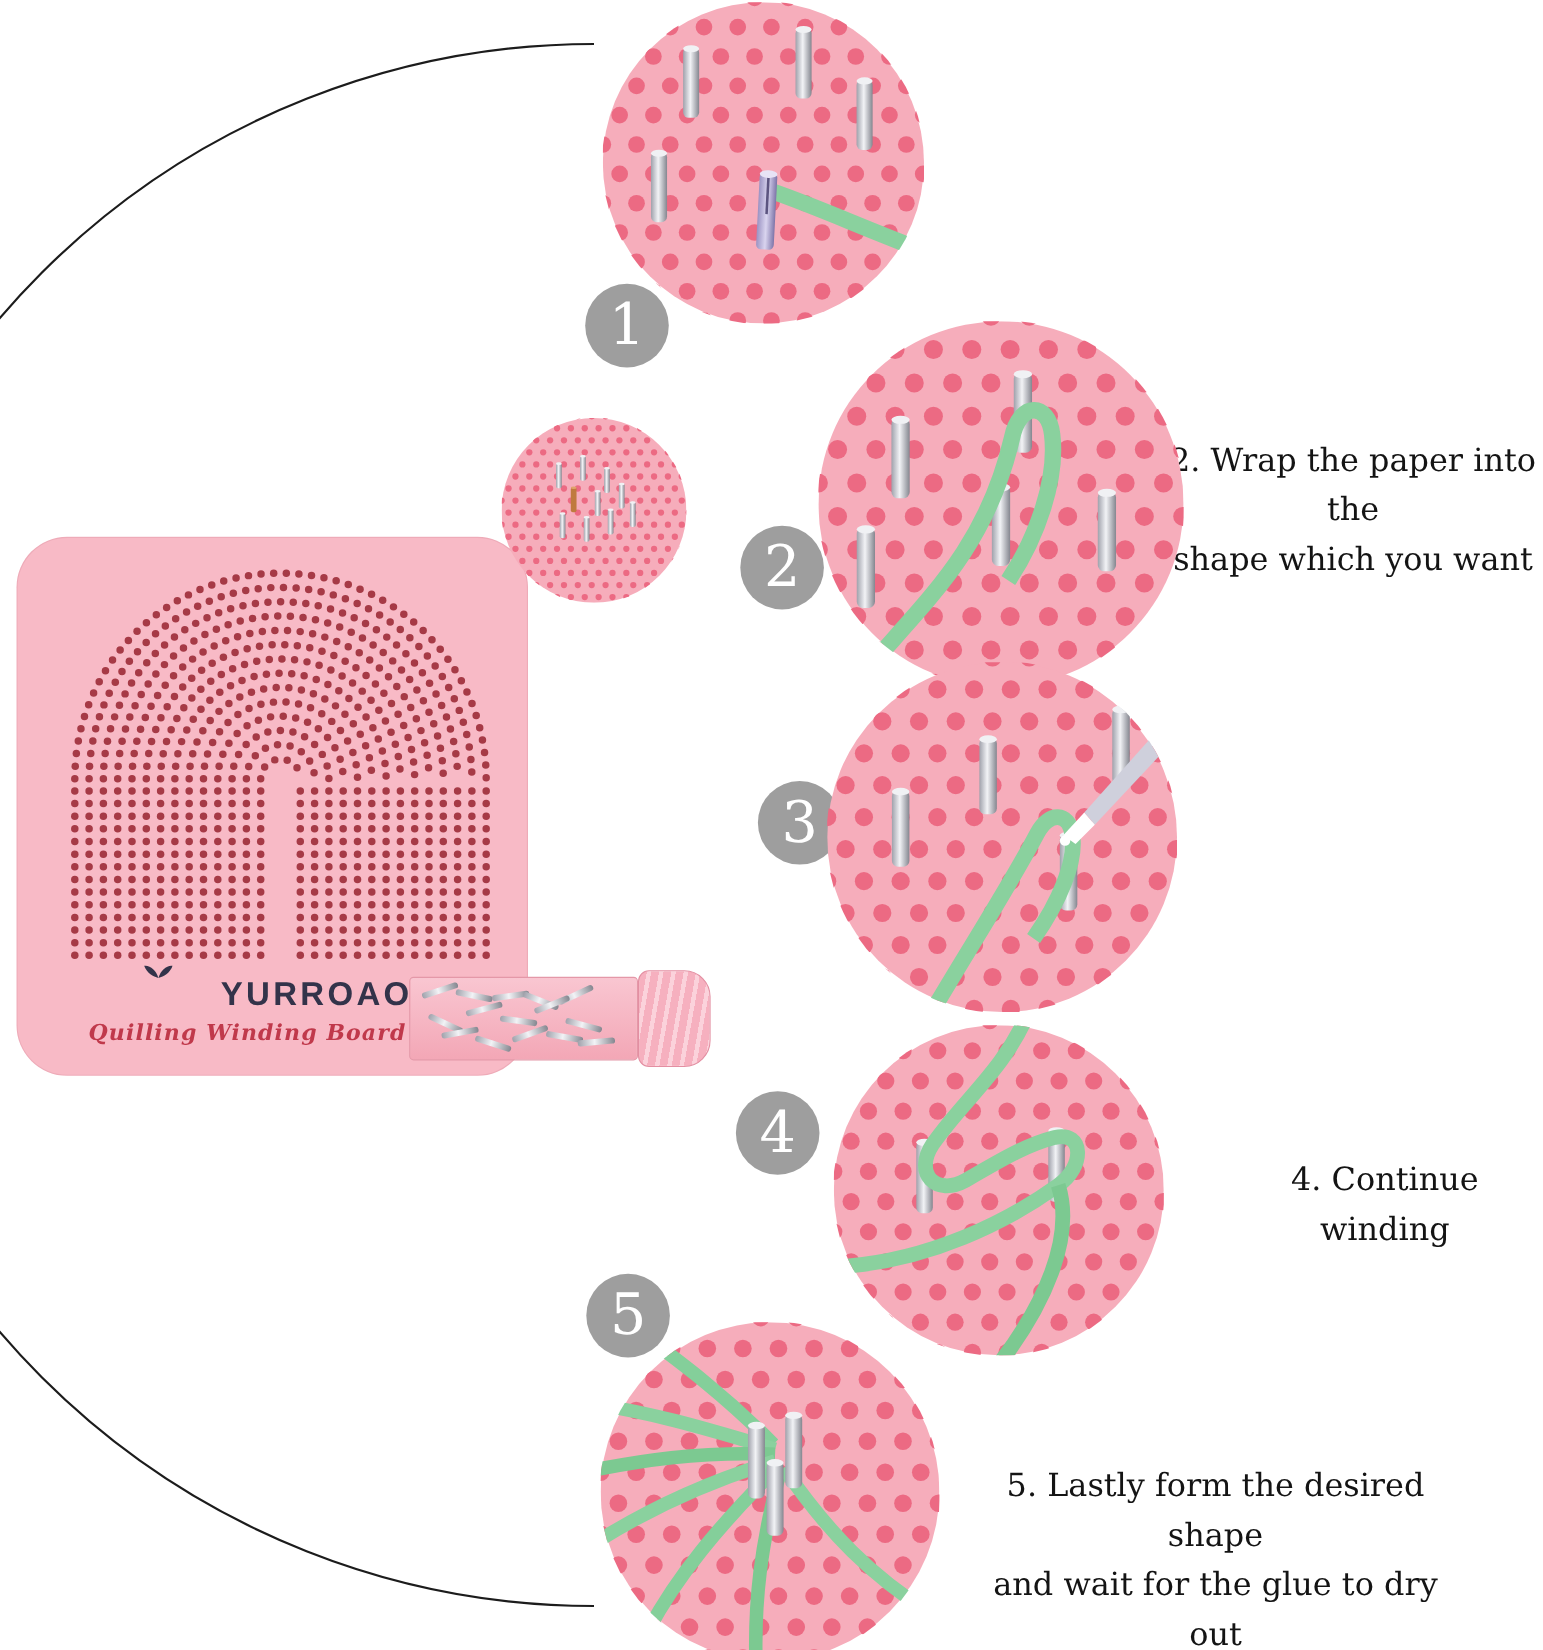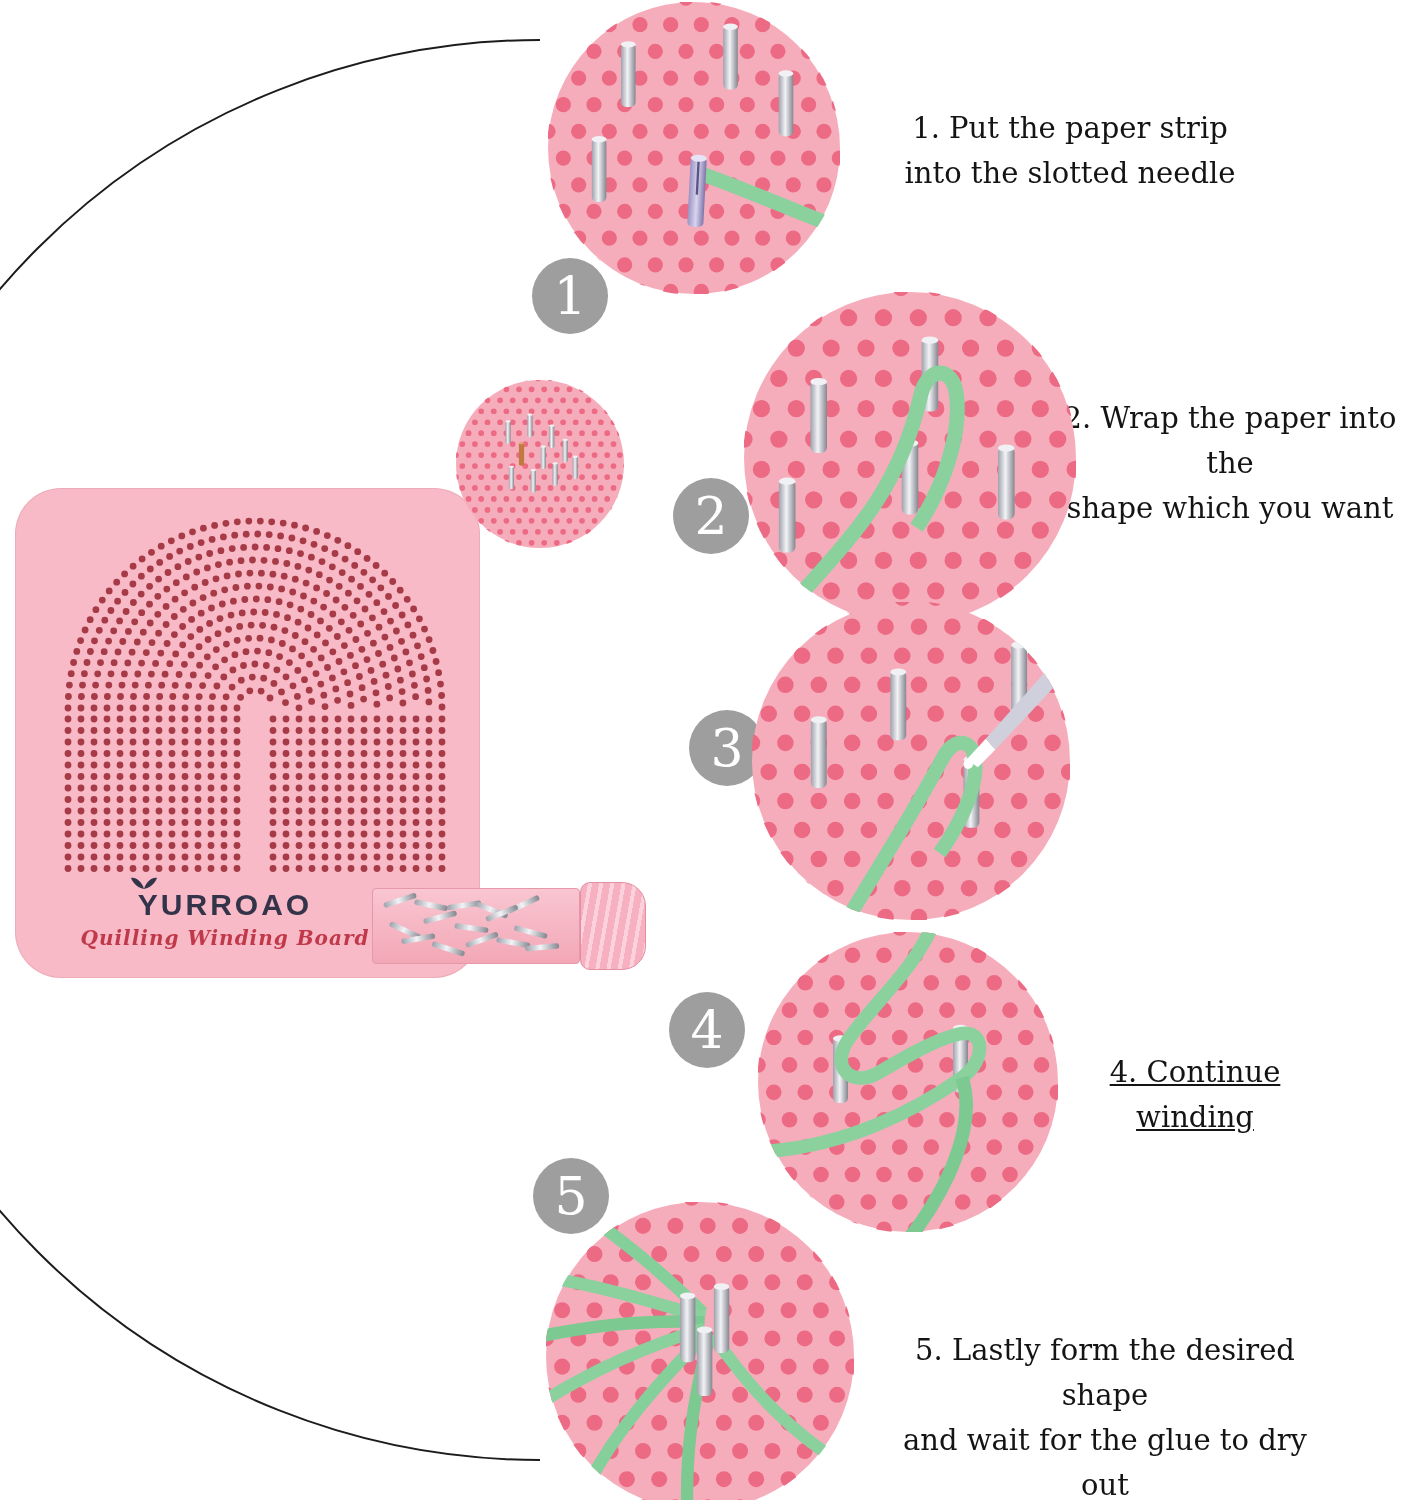--- a/index.html
+++ b/index.html
@@ -19,21 +19,21 @@
     overflow:hidden;font-family:"DejaVu Serif",serif;
   }
   .flow-arc{position:absolute;left:0;top:0;z-index:0;}
   .board{
     position:absolute;left:15px;top:488px;width:465px;height:490px;
     background:var(--board-pink);border-radius:46px;z-index:2;
     box-shadow:inset 0 0 0 1px rgba(180,90,110,.15);
   }
   .board-dots{position:absolute;left:0;top:0;}
   .brand{
-    position:absolute;left:60px;top:400px;width:300px;text-align:center;
+    position:absolute;left:60px;top:400px;width:300px;text-align:right;
     font-family:"Liberation Sans",sans-serif;font-weight:bold;
     font-size:30px;letter-spacing:3px;color:var(--brand-ink);
   }
   .brand-leaf{position:absolute;left:116px;top:386px;}
   .board-subtitle{
     position:absolute;left:40px;top:438px;width:340px;text-align:center;
     font-family:"DejaVu Serif",serif;font-style:italic;font-weight:bold;
     font-size:20px;letter-spacing:1px;color:var(--subtitle-red);
   }
   .tray{
@@ -64,21 +64,21 @@
   .b3{left:689px;top:710px;}
   .b4{left:669px;top:992px;}
   .b5{left:533px;top:1158px;}
   .caption{
     position:absolute;z-index:1;color:var(--ink);font-size:29px;line-height:1.55;
     text-align:center;white-space:pre-line;
   }
   .c1{left:900px;top:106px;width:340px;}
   .c2{left:1050px;top:396px;width:360px;}
   .c3{left:1110px;top:730px;width:230px;}
-  .c4{left:1050px;top:1050px;width:290px;text-decoration:underline;}
+  .c4{left:1114px;top:1050px;width:290px;}
   .c5{left:885px;top:1328px;width:440px;}
 </style>
 </head>
 <body>
 
 <div class="canvas">
 
   <svg width="0" height="0" style="position:absolute" aria-hidden="true">
     <defs>
       <linearGradient id="silverGrad" x1="0" y1="0" x2="1" y2="0">
@@ -2206,21 +2206,19 @@
   <div class="badge b3">
       <span>3</span>
     </div>
   <div class="badge b4">
       <span>4</span>
     </div>
   <div class="badge b5">
       <span>5</span>
     </div>
 
-  <div class="caption c1">1. Put the paper strip
-into the slotted needle</div>
   <div class="caption c2">2. Wrap the paper into the
 shape which you want</div>
   <div class="caption c4">4. Continue winding</div>
   <div class="caption c5">5. Lastly form the desired shape
 and wait for the glue to dry out</div>
 
 </div>
 
 </body></html>

